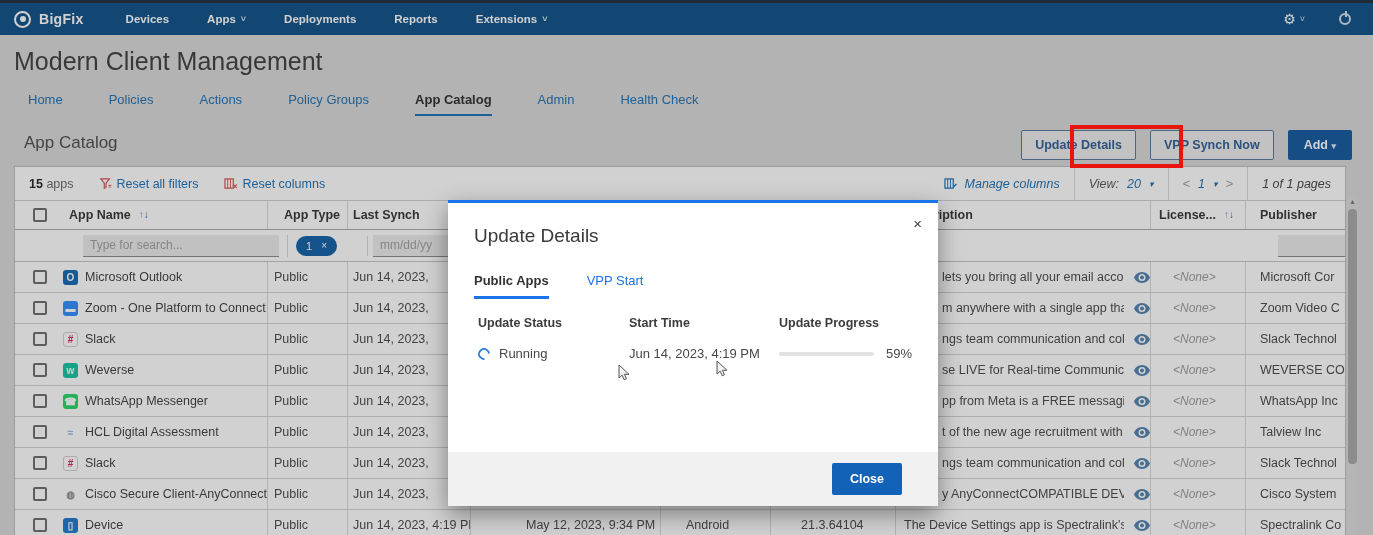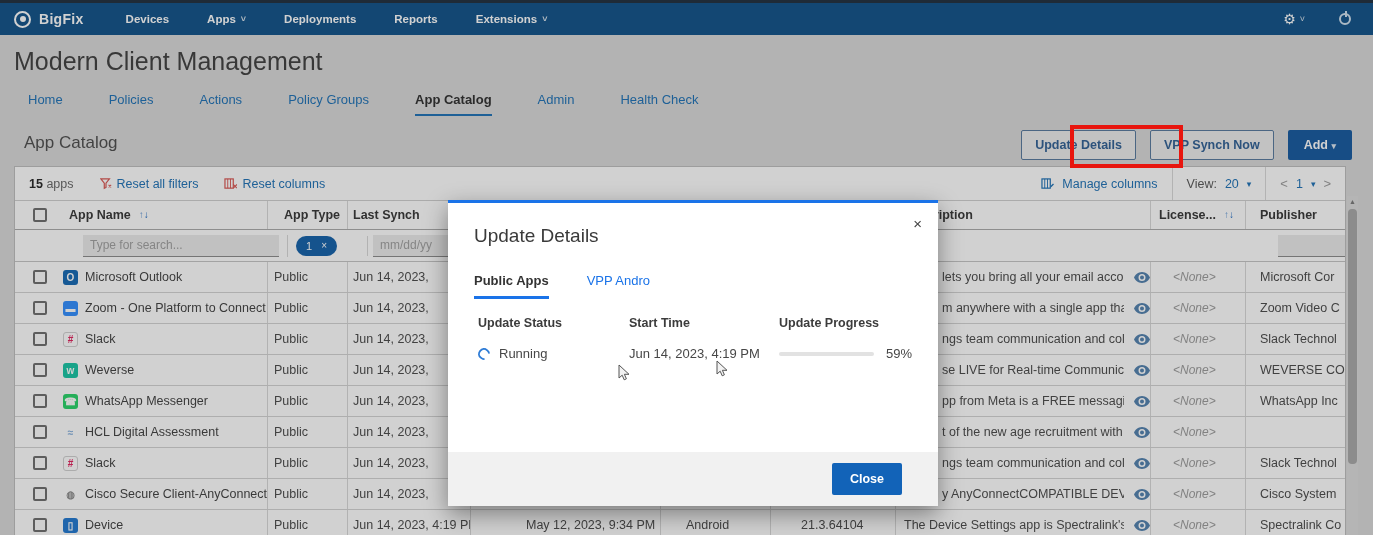--- a/index.html
+++ b/index.html
@@ -37,21 +37,21 @@
   .btn-solid { background:#11579e; color:#fff; border:none; font-size:12.5px; font-weight:600;
                padding:8px 16px; border-radius:2px; cursor:pointer; }
   .red-box { position:absolute; left:1070px; top:125px; width:113px; height:43px; border:4px solid #e8150e; z-index:60; pointer-events:none; }
 
   
   .card { position:absolute; left:14px; top:166px; width:1332px; height:374px; background:#fff; border:1px solid #bdbdbd; }
   .toolbar { height:34px; display:flex; align-items:center; font-size:12.5px; border-bottom:1px solid #cfcfcf; }
   .apps-count { margin-left:14px; color:#666; }
   .apps-count b { color:#222; font-weight:700; }
   .tool-link { color:#1a6fb5; margin-left:26px; display:flex; align-items:center; gap:5px; cursor:pointer; }
-  .tool-right { margin-left:auto; display:flex; align-items:center; height:100%; }
+  .tool-right { margin-left:auto; display:flex; align-items:center; height:100%;font-style:italic; }
   .tool-seg { display:flex; align-items:center; gap:8px; padding:0 14px; height:100%; border-left:1px solid #d9d9d9; font-size:12.5px; }
   .blue { color:#1a6fb5; }
   .gray { color:#555; }
   .caret { font-size:9px; color:#1a6fb5; }
   .pg-arrow { color:#999; font-size:13px; cursor:pointer; }
   .pages-text { color:#444; }
 
   .grid { display:grid; grid-template-columns:44px 209px 80px 123px 190px 110px 125px 255px 95px 1fr; }
   .thead { height:29px; border-bottom:1px solid #a9a9a9; font-weight:700; font-size:12.5px; color:#333; }
   .thead .c { display:flex; align-items:center; }
@@ -214,20 +214,21 @@
           <span class="gray">View:</span>
           <span class="blue">20</span>
           <span class="caret">▾</span>
         </span>
         <span class="tool-seg">
           <span class="pg-arrow">&lt;</span>
           <span class="blue">1</span>
           <span class="caret">▾</span>
           <span class="pg-arrow">&gt;</span>
         </span>
+        <span class="tool-seg pages-text">1 of 1 pages</span>
       </div>
     </div>
 
     <div class="grid thead">
       <div class="c c-check">
           <span class="cb"></span>
         </div>
       <div class="c sep" style="padding-left:10px;">
         <span>App Name</span>
         <span class="sort">
@@ -407,20 +408,21 @@
           <div class="c sep c-date2"></div>
           <div class="c sep c-os"></div>
           <div class="c sep c-ver"></div>
           <div class="c sep c-desc">
             <span class="dtext">t of the new age recruitment with HCL's Di...</span>
             <svg class="eye" viewBox="0 0 16 11">
               <path d="M8 0C4 0 1.2 2.9 0 5.5 1.2 8.1 4 11 8 11s6.8-2.9 8-5.5C14.8 2.9 12 0 8 0zm0 9a3.5 3.5 0 110-7 3.5 3.5 0 010 7zm0-1.5a2 2 0 100-4 2 2 0 000 4z" fill="#4f7fae"></path>
             </svg>
           </div>
           <div class="c sep c-lic">&lt;None&gt;</div>
+          <div class="c c-pub">Talview Inc</div>
         </div>
         <div class="grid trow">
           <div class="c c-check">
             <span class="cb"></span>
           </div>
           <div class="c sep c-name">
             <span class="appicon" style="background: rgb(255, 255, 255); color: rgb(224, 30, 90); border: 1px solid rgb(208, 208, 208);">#</span>
             <span>Slack</span>
           </div>
           <div class="c sep c-type">Public</div>
@@ -489,21 +491,21 @@
     <span class="vs-thumb"></span>
   </div>
 
   <div class="dim"></div>
 
   <div class="modal">
     <span class="m-close">×</span>
     <div class="m-title">Update Details</div>
     <div class="m-tabs" id="m-tabs">
         <span class="m-tab active">Public Apps</span>
-        <span class="m-tab">VPP Andro</span>
+        <span class="m-tab">VPP Start</span>
       </div>
     <div class="m-fields">
       <div class="m-label">Update Status</div>
       <div class="m-label">Start Time</div>
       <div class="m-label">Update Progress</div>
       <div class="m-value">
         <span class="spinner"></span>
         <span>Running</span>
       </div>
       <div class="m-value">

